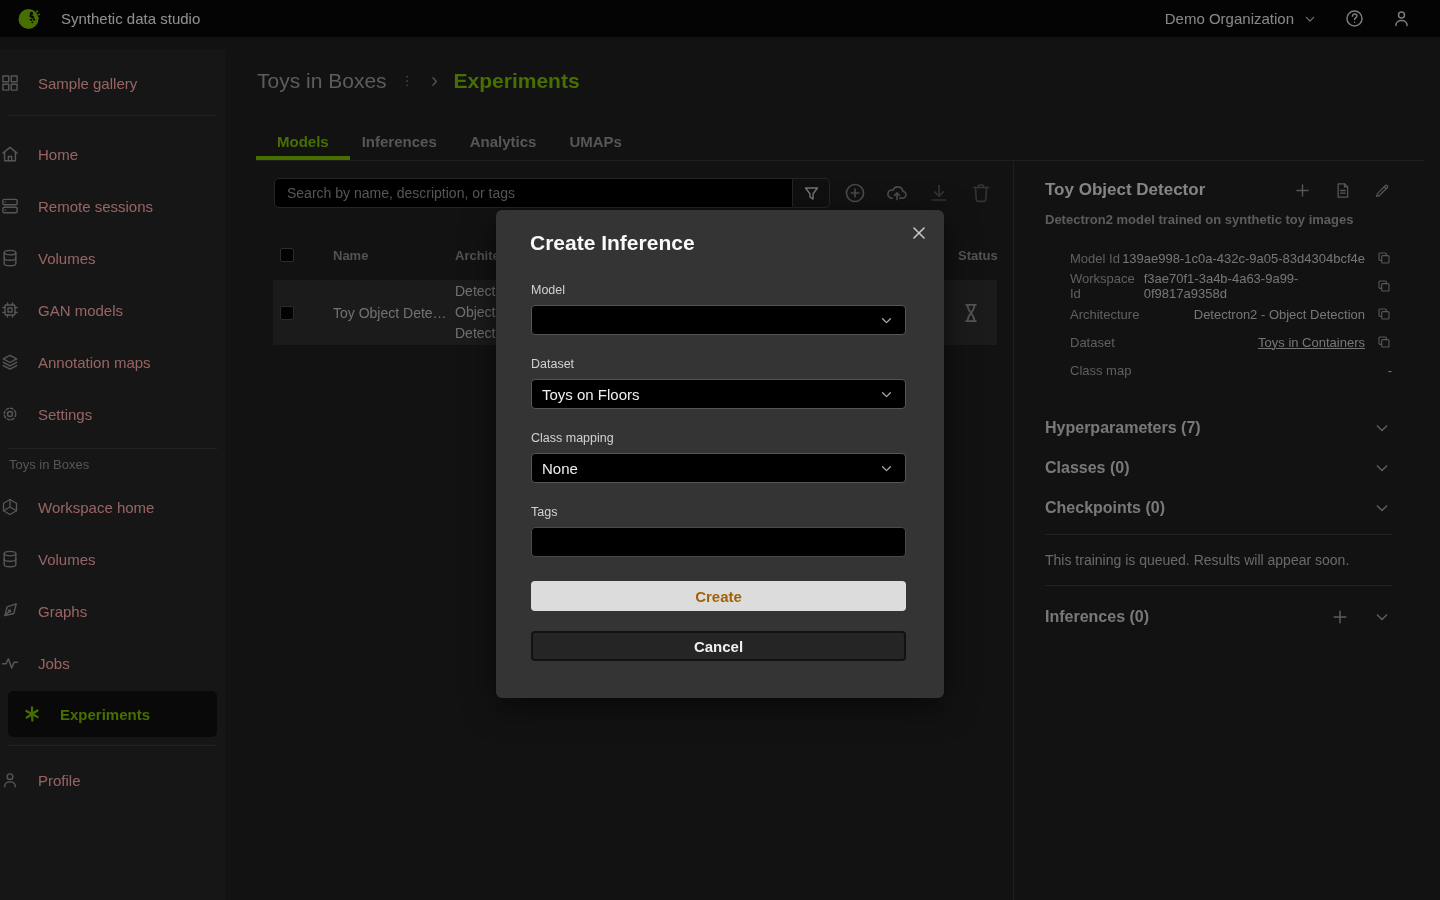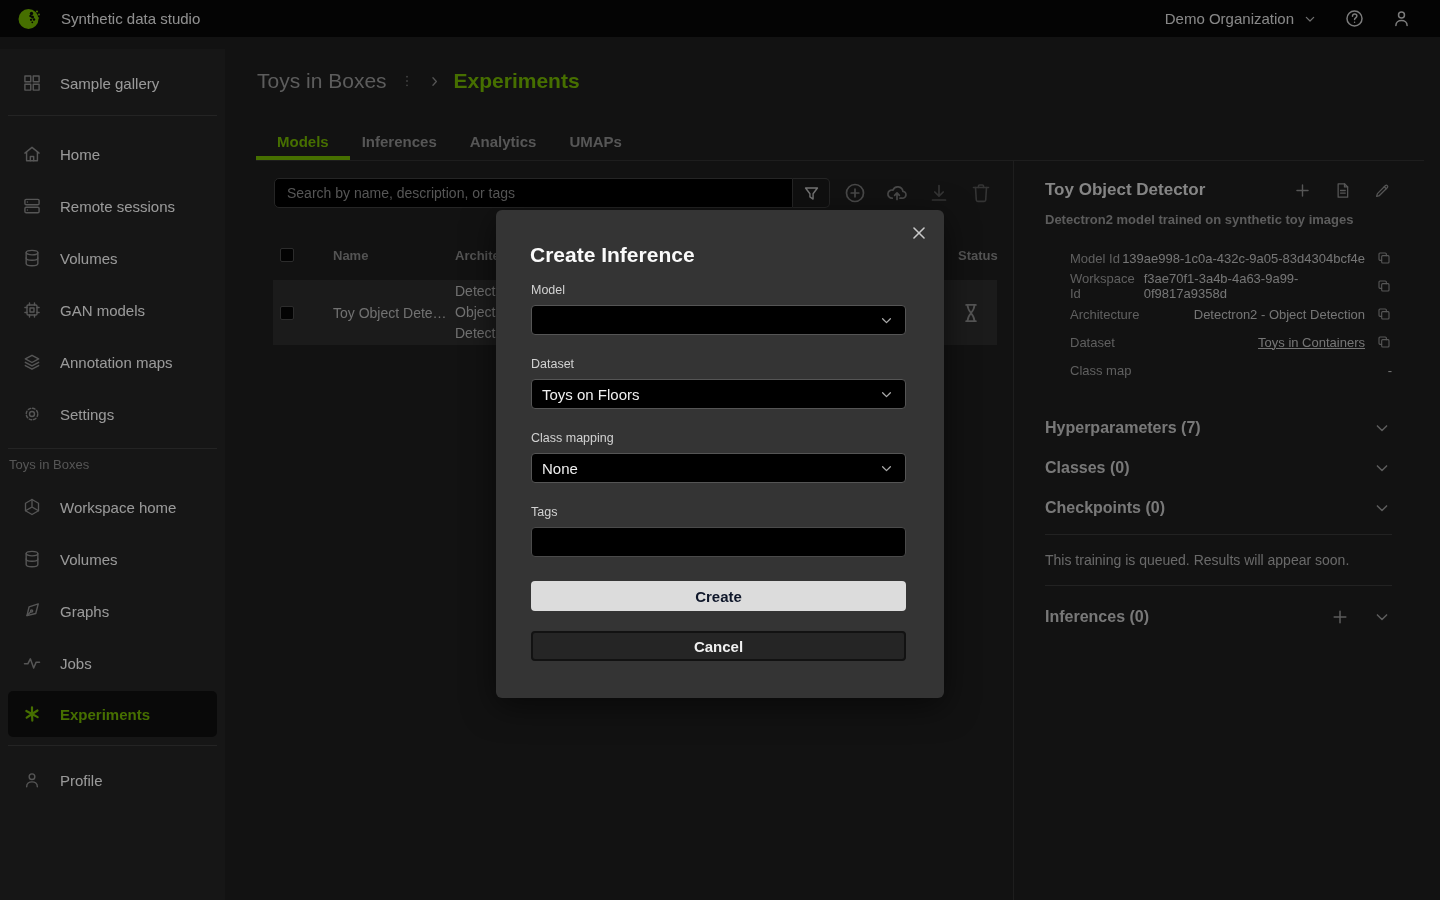--- a/index.html
+++ b/index.html
@@ -17,21 +17,21 @@
   .brand-title { margin-left:18px; font-size:15px; color:#efefef; }
   .topbar-right { margin-left:auto; display:flex; align-items:center; gap:26px; }
   .org { display:flex; align-items:center; gap:8px; font-size:15px; color:#e2e2e2; cursor:pointer; }
   .org .ic { color:#bdbdbd; }
   .top-icon { color:#cfcfcf; cursor:pointer; }
 
   
   .sidebar { position:absolute; top:49px; left:0; width:225px; bottom:0;
     background:#252525; padding-top:8px; }
   .sitem { display:flex; align-items:center; gap:18px; height:52px;
-    padding-left:22px; font-size:15px; color:#ffffff; cursor:pointer; }
+    font-size:15px; color:#fca5a5; cursor:pointer; }
   .sitem .ic { color:#8f8f8f; }
   .sdiv { height:1px; background:#3d3d3d; margin:6px 8px 12px 8px; }
   .sdiv.tight { margin:8px 8px 8px 8px; }
   .ssection { margin:8px 0 2px 9px; height:22px; font-size:13px; color:#8f8f8f; }
   .sitem.active { margin:2px 8px 0 8px; height:46px; padding-left:14px;
     background:#101010; border-radius:5px; color:#76b900; font-weight:bold; }
   .sitem.active .ic { color:#76b900; }
 
   
   .breadcrumb { position:absolute; left:257px; top:66px; height:30px;
@@ -96,32 +96,32 @@
     padding:17px 0; font-size:14px; color:#b0b0b0; }
   .dp-inf { margin-top:11px; height:40px; display:flex; align-items:center; }
   .dp-inf .sec-label { font-size:16px; font-weight:bold; color:#c9c9c9; margin-right:auto; }
   .dp-inf .ic { color:#9a9a9a; margin-left:22px; cursor:pointer; }
 
   
   .overlay { position:absolute; inset:0; background:rgba(0,0,0,0.40); z-index:40; }
   .modal { position:absolute; left:496px; top:210px; width:448px; height:488px;
     background:#343434; border-radius:6px; z-index:50; box-shadow:0 8px 32px rgba(0,0,0,0.55); }
   .m-close { position:absolute; top:12px; right:14px; color:#c9c9c9; cursor:pointer; }
-  .m-title { position:absolute; left:34px; top:33px; font-size:21px; font-weight:bold; color:#fafafa; }
+  .m-title { position:absolute; left:34px; top:21px; font-size:21px; font-weight:bold; color:#fafafa; }
   .m-label { position:absolute; left:35px; font-size:12.5px; color:#d2d2d2; }
   .m-field { position:absolute; left:35px; width:375px; height:30px; background:#000;
     border:1px solid #555; border-radius:4px; display:flex; align-items:center;
     padding:0 10px; color:#f0f0f0; font-size:15px; cursor:pointer; }
   .m-field .ic { margin-left:auto; color:#aaa; }
   input.m-field { cursor:text; outline:none; border-color:#4a4a4a;
     font-family:"Liberation Sans", sans-serif; }
   .m-btn { position:absolute; left:35px; width:375px; height:30px; border-radius:4px;
     display:flex; align-items:center; justify-content:center; font-size:15px;
     font-weight:bold; cursor:pointer; }
-  .m-create { top:371px; background:#dcdcdc; color:#0f172a; }
+  .m-create { top:371px; background:#dcdcdc; color:#a16207; }
   .m-cancel { top:421px; background:#252525; color:#f0f0f0; border:2px solid #121212; }
   .lm { top:73px; } .lf { top:95px; }
   .l2 { top:147px; } .f2 { top:169px; }
   .l3 { top:221px; } .f3 { top:243px; }
   .l4 { top:295px; } .f4 { top:317px; }
 </style>
 </head>
 <body>
 
 <svg width="0" height="0" style="position:absolute" aria-hidden="true">

